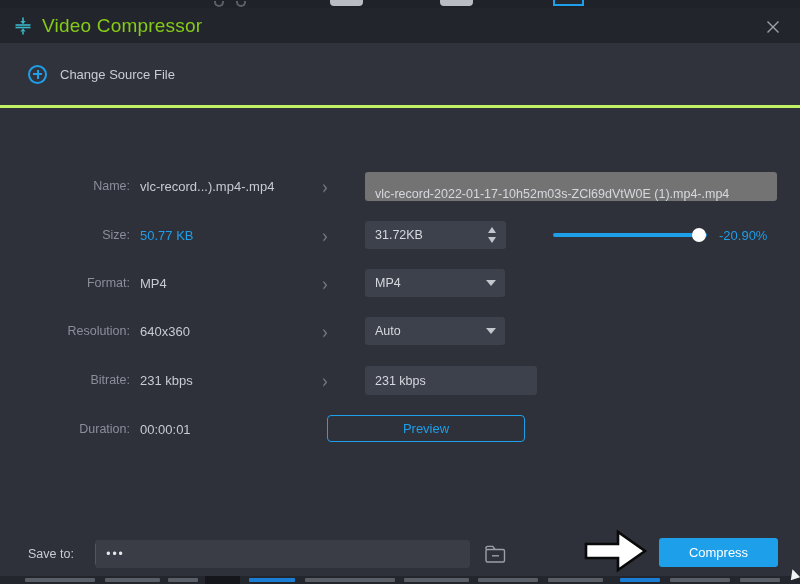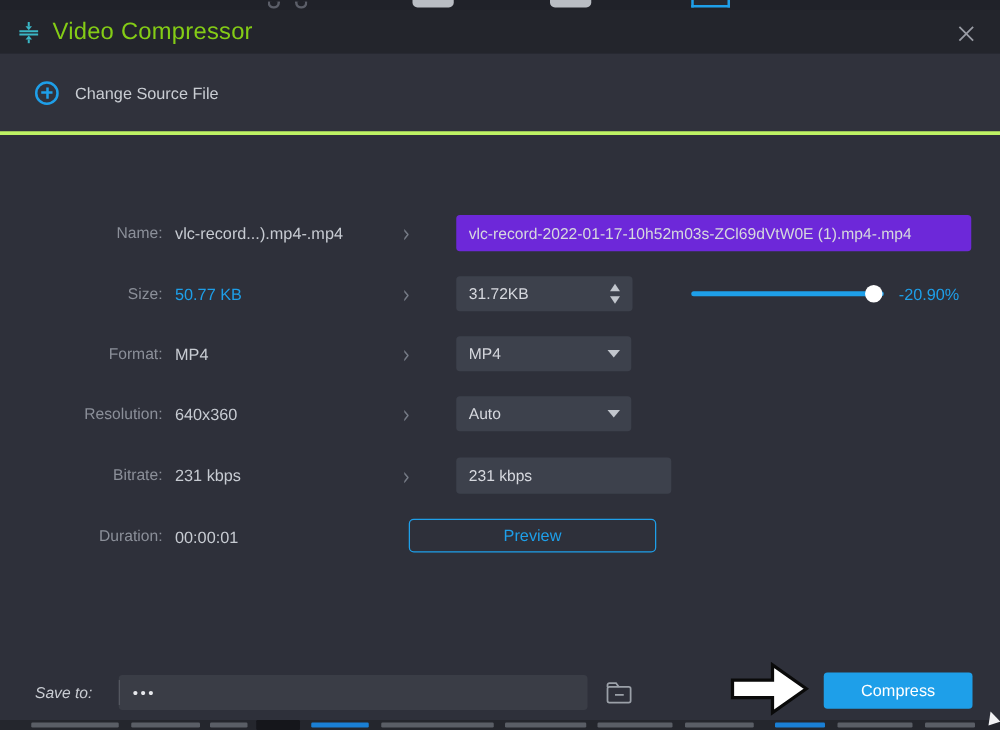--- a/index.html
+++ b/index.html
@@ -39,41 +39,41 @@
   .row-label { position:absolute; width:100px; text-align:right; color:#8b8f99;
     font-size:12.5px; left:30px; }
   .row-value { position:absolute; left:140px; color:#c7cbd2; font-size:13px; }
   .row-value.blue { color:#1e9fe9; }
   .chev { position:absolute; left:322px; color:#767b86; font-size:15px;
     transform:scaleY(1.35); font-family:"DejaVu Sans",sans-serif; }
 
   .field { position:absolute; background:#3d414c; border-radius:3px;
     color:#d6d8de; font-size:12.5px; display:flex; align-items:center;
     padding-left:10px; }
-  .field.light { background:#6d28d9; }
+  .field.light { background:#737373;align-items:flex-end; }
   .select-caret { position:absolute; right:9px; top:50%; transform:translateY(-50%);
     width:0; height:0; border-left:5px solid transparent; border-right:5px solid transparent;
     border-top:6px solid #c2c6cd; }
   .spinner { position:absolute; right:7px; top:0; bottom:0; width:14px;
     display:flex; flex-direction:column; align-items:center; justify-content:center; gap:4px; }
   .spin-up { width:0; height:0; border-left:4px solid transparent; border-right:4px solid transparent; border-bottom:6px solid #c2c6cd; }
   .spin-down { width:0; height:0; border-left:4px solid transparent; border-right:4px solid transparent; border-top:6px solid #c2c6cd; }
 
   .slider-track { position:absolute; left:553px; top:233px; width:154px; height:4px;
     background:#1e9fe9; border-radius:2px; }
   .slider-handle { position:absolute; left:146px; top:50%; transform:translate(-50%,-50%);
     width:14px; height:14px; background:#ffffff; border-radius:50%; }
   .pct { position:absolute; left:719px; top:228px; color:#1e9fe9; font-size:13px; }
 
   .preview-btn { position:absolute; left:327px; top:415px; width:198px; height:27px;
     border:1px solid #1e9fe9; border-radius:4px; color:#1e9fe9; font-size:13px;
     background:transparent; display:flex; align-items:center; justify-content:center; cursor:pointer; }
 
   
-  .saveto-label { position:absolute; left:28px; top:547px; color:#c9ccd2; font-size:12.5px;font-style:italic; }
+  .saveto-label { position:absolute; left:28px; top:547px; color:#c9ccd2; font-size:12.5px; }
   .save-group { position:absolute; left:95px; top:540px; width:375px; height:28px;
     background:#3a3d46; border-radius:3px; display:flex; align-items:center; }
   .save-path { flex:1; color:#c3c7ce; font-size:12.5px; padding-left:12px;
     white-space:nowrap; overflow:hidden; }
   .save-divider { width:1px; height:20px; background:#53565f; }
   .more-btn { width:39px; height:100%; display:flex; align-items:center;
     justify-content:center; color:#e6e8ec; font-size:12px; letter-spacing:2px; cursor:pointer; }
   .folder-btn { position:absolute; left:481px; top:541px; width:27px; height:26px;
     display:flex; align-items:center; justify-content:center; cursor:pointer; }
 

